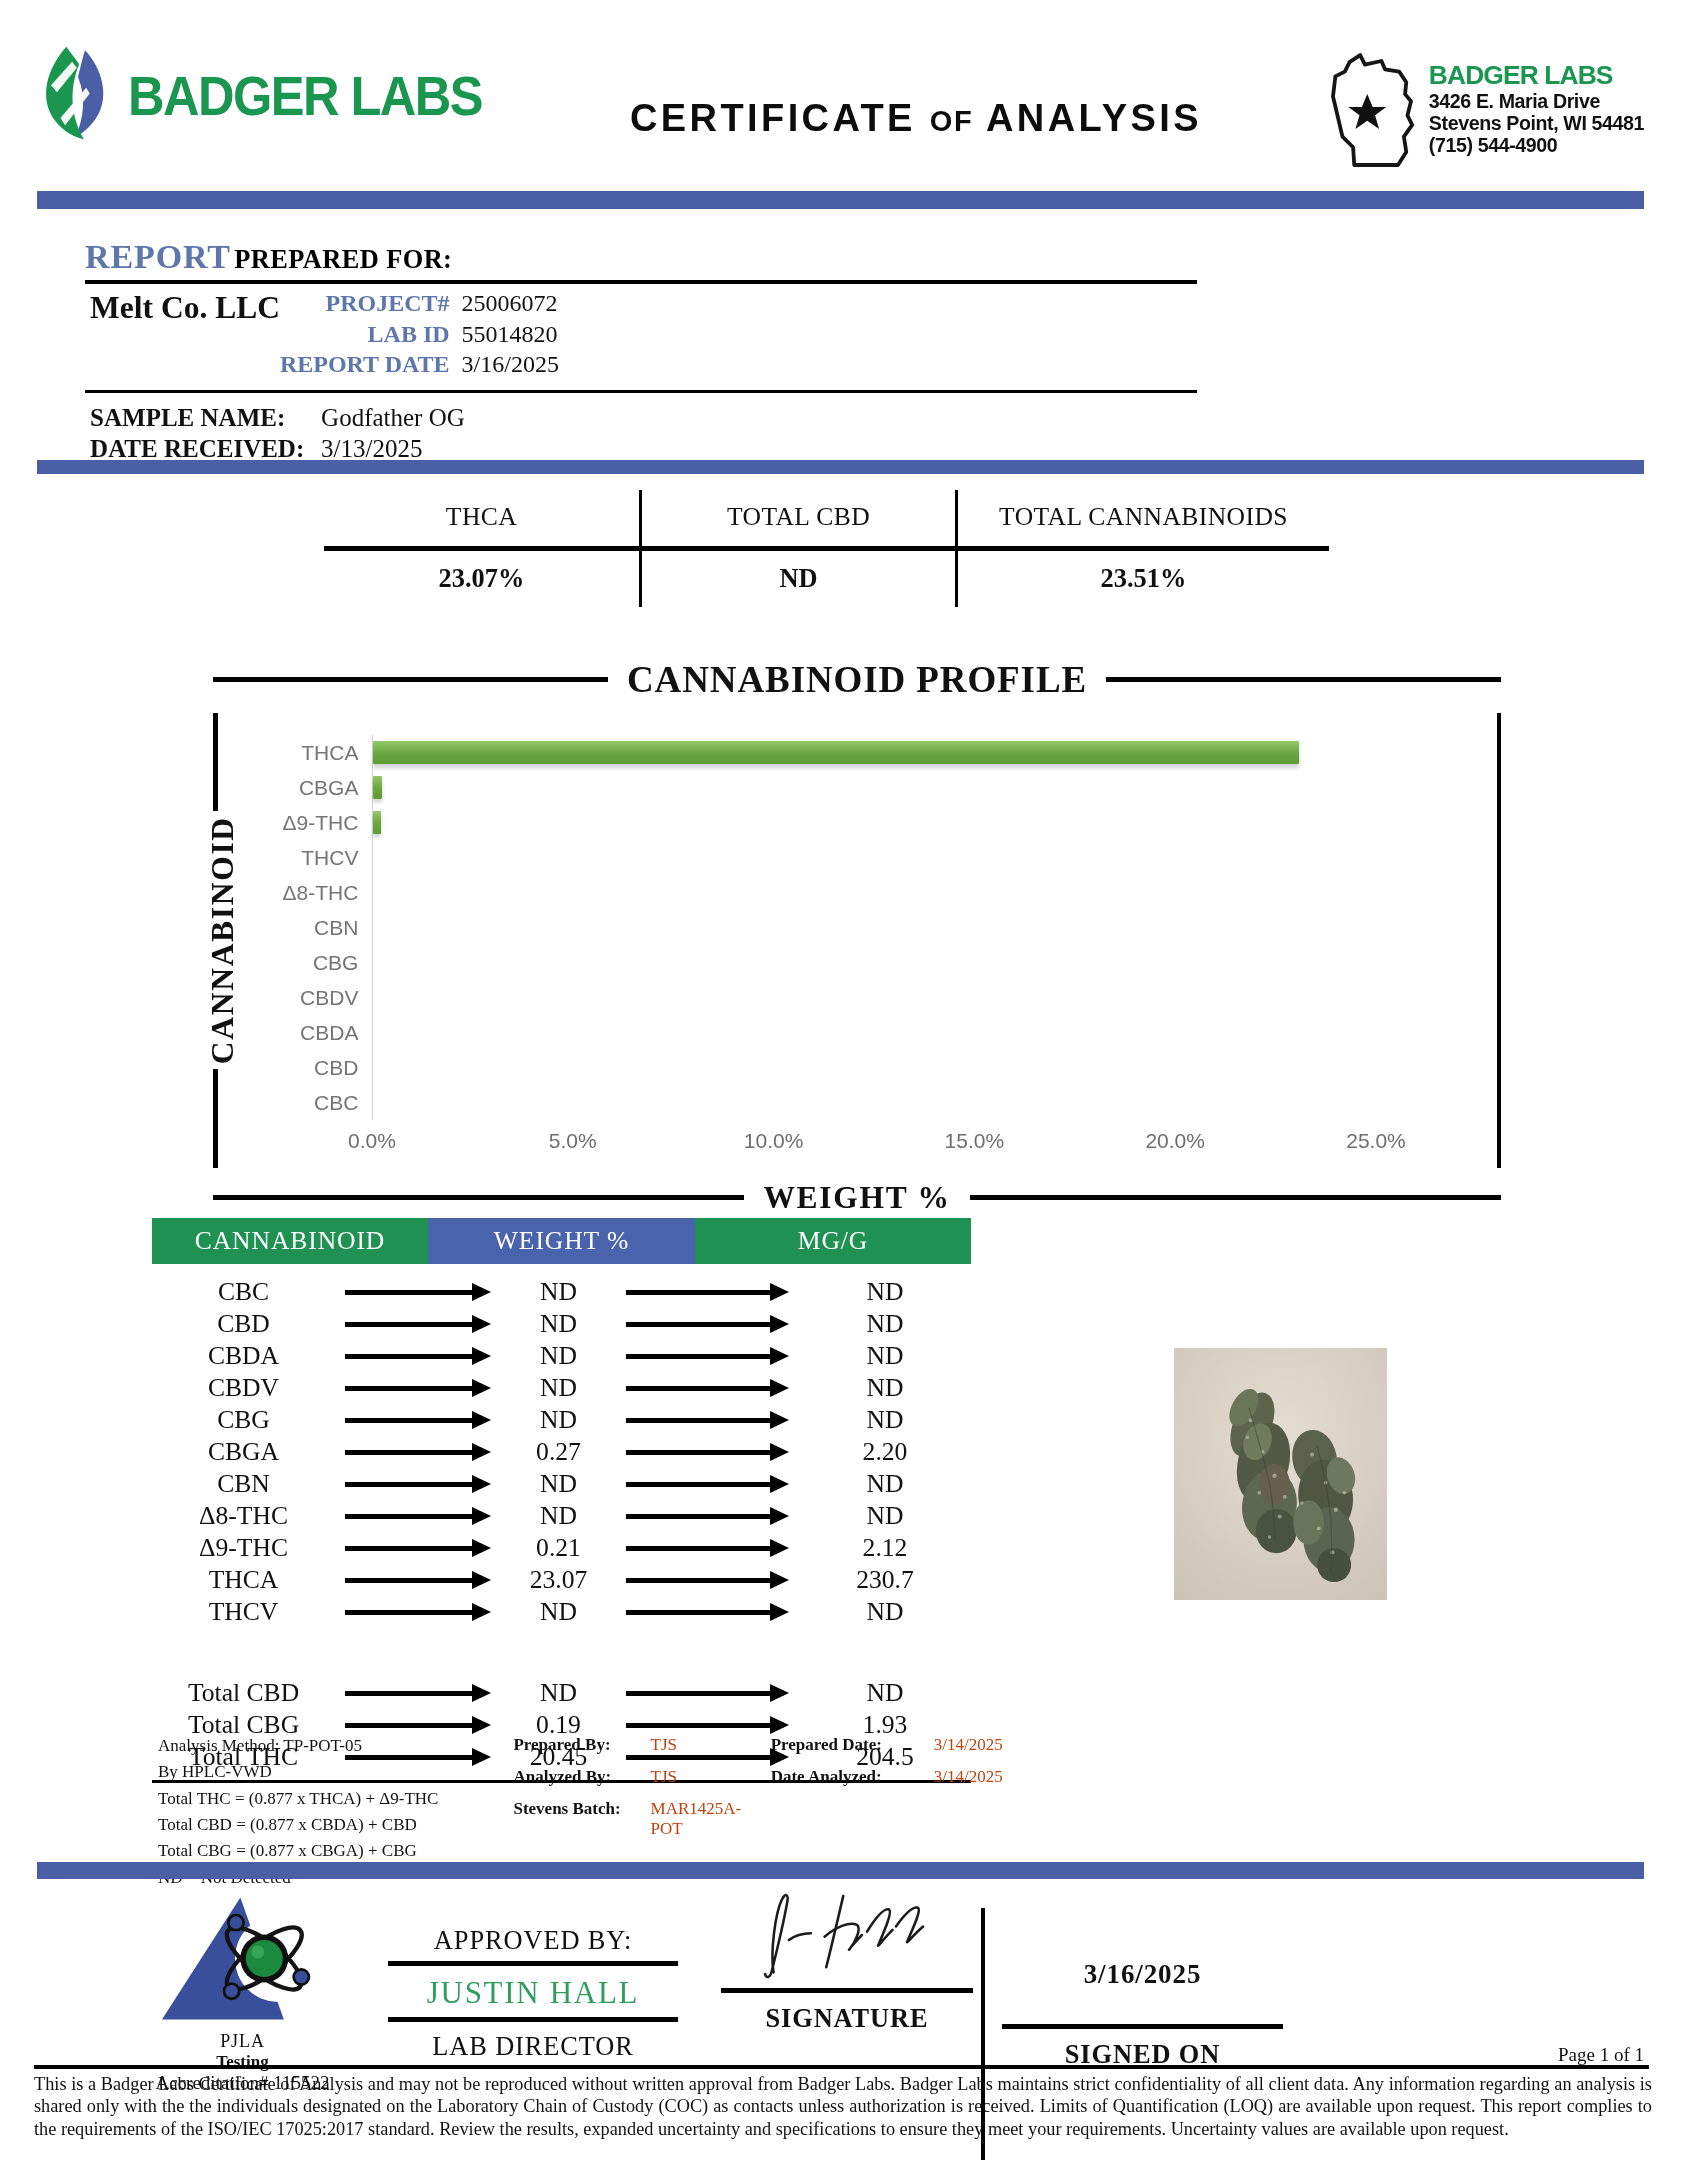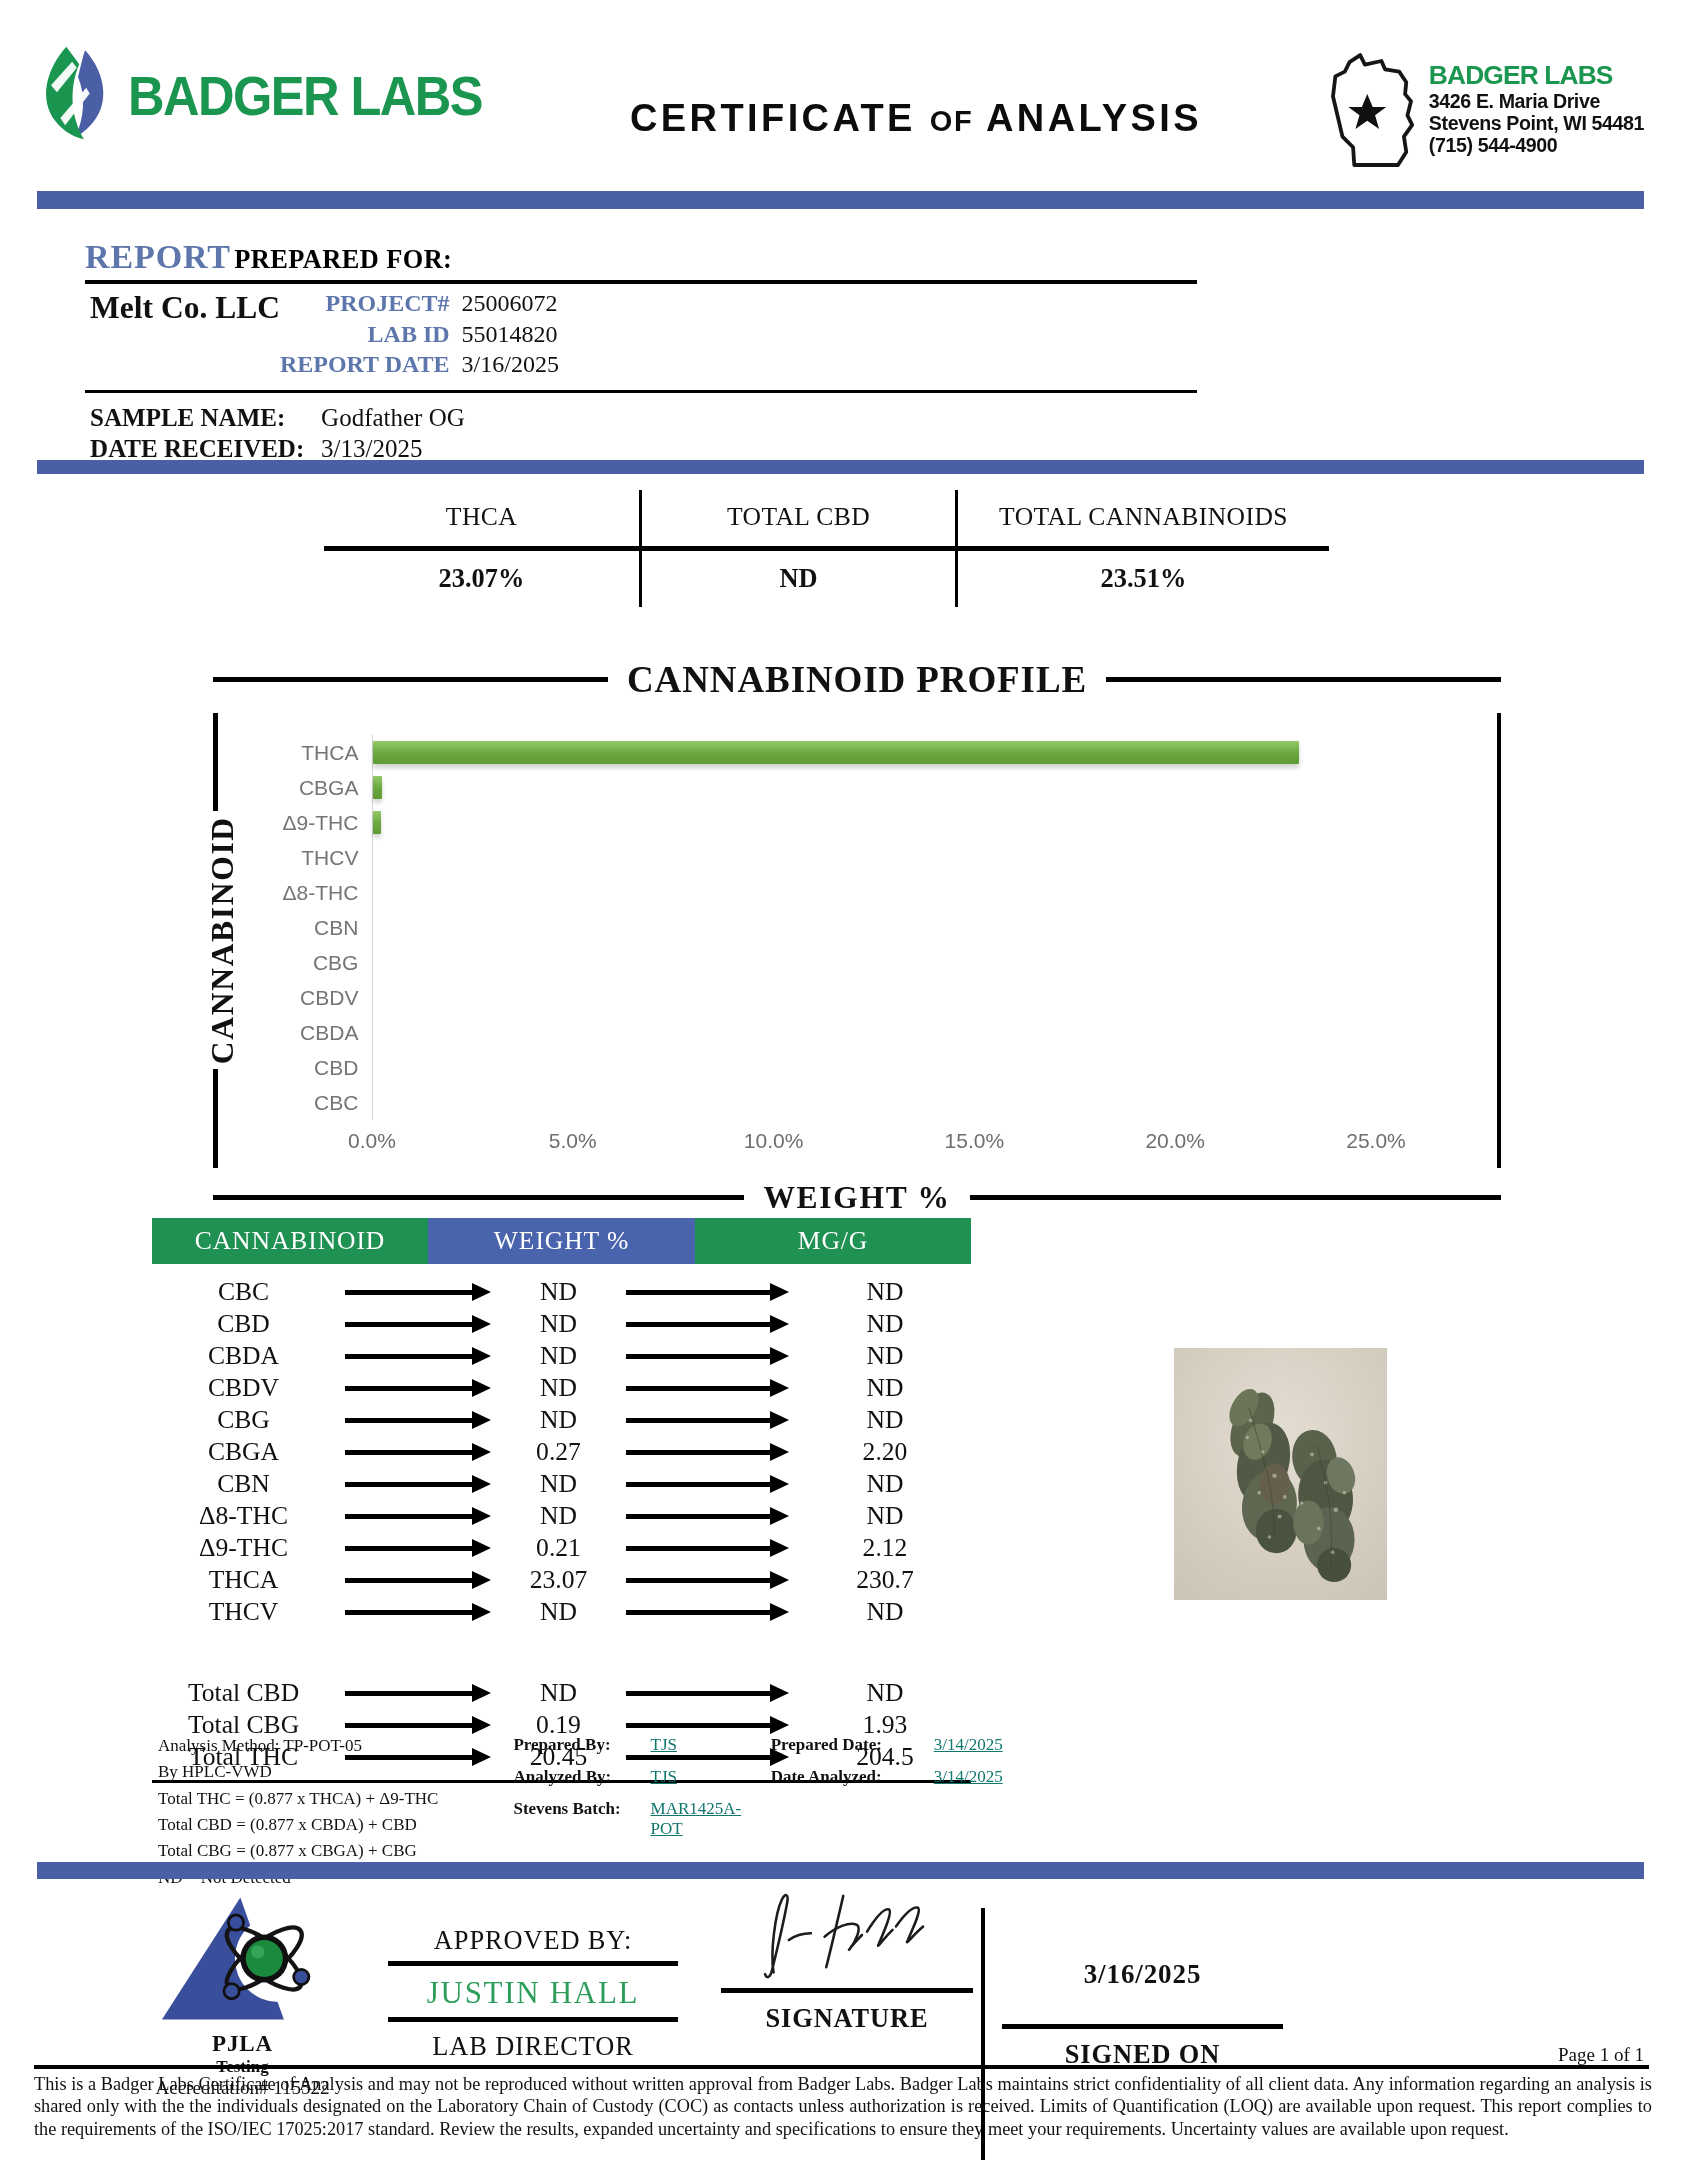--- a/index.html
+++ b/index.html
@@ -87,30 +87,30 @@
   .arrow .head{width:0;height:0;border-left:19px solid #000;border-top:9.4px solid transparent;border-bottom:9.4px solid transparent;margin-left:-1.7px;}
   .totals{margin-top:49px;}
   .dtable .endline{height:3.4px;background:#000;margin-top:6.8px;}
 
   
   .notes{position:absolute;left:158px;top:1733px;display:flex;gap:75px;}
   .notes-left .nline{font-size:17px;line-height:1.55;}
   .meta{display:grid;grid-template-columns:132px 115px 158px auto;column-gap:5.1px;row-gap:12px;
     font-size:17px;align-content:start;padding-top:1.7px;}
   .meta .mlabel{font-weight:bold;}
-  .meta .mvalue{color:#0f766e;text-decoration:underline;}
+  .meta .mvalue{color:#c2410c;}
 
   
   .bud{position:absolute;left:1174px;top:1348px;width:213px;height:252px;}
 
   
   .bar3{position:absolute;left:37px;right:37px;top:1862px;height:17px;background:var(--bar-blue);}
   .footer{position:absolute;left:0;top:1884px;width:1681px;}
   .pjla{position:absolute;left:119px;top:6.8px;width:247px;text-align:center;}
-  .pjla .pjla-name{font-size:23px;font-weight:bold;letter-spacing:0.9px;margin-top:1.7px;}
+  .pjla .pjla-name{font-size:18px;font-weight:normal;letter-spacing:0.9px;margin-top:1.7px;}
   .pjla .pjla-testing{font-size:17px;font-weight:bold;}
   .pjla .pjla-accred{font-size:19px;}
   .approved{position:absolute;left:388px;top:41px;width:290px;text-align:center;}
   .approved .ap-label{font-size:26.4px;letter-spacing:0.9px;padding-bottom:5.1px;border-bottom:5.1px solid #000;}
   .approved .ap-name{color:#2f9e5d;font-size:31px;letter-spacing:1.7px;padding:8.5px 0 6.8px 0;border-bottom:5.1px solid #000;}
   .approved .ap-title{font-size:26.4px;letter-spacing:0.9px;padding-top:8.5px;}
   .sigblock{position:absolute;left:721px;top:0;width:252px;text-align:center;}
   .sigblock svg{display:block;margin:0 auto;}
   .sigline{height:5.1px;background:#000;margin-top:1.7px;}
   .siglabel{font-size:26.4px;font-weight:bold;letter-spacing:0.9px;margin-top:10.2px;}

